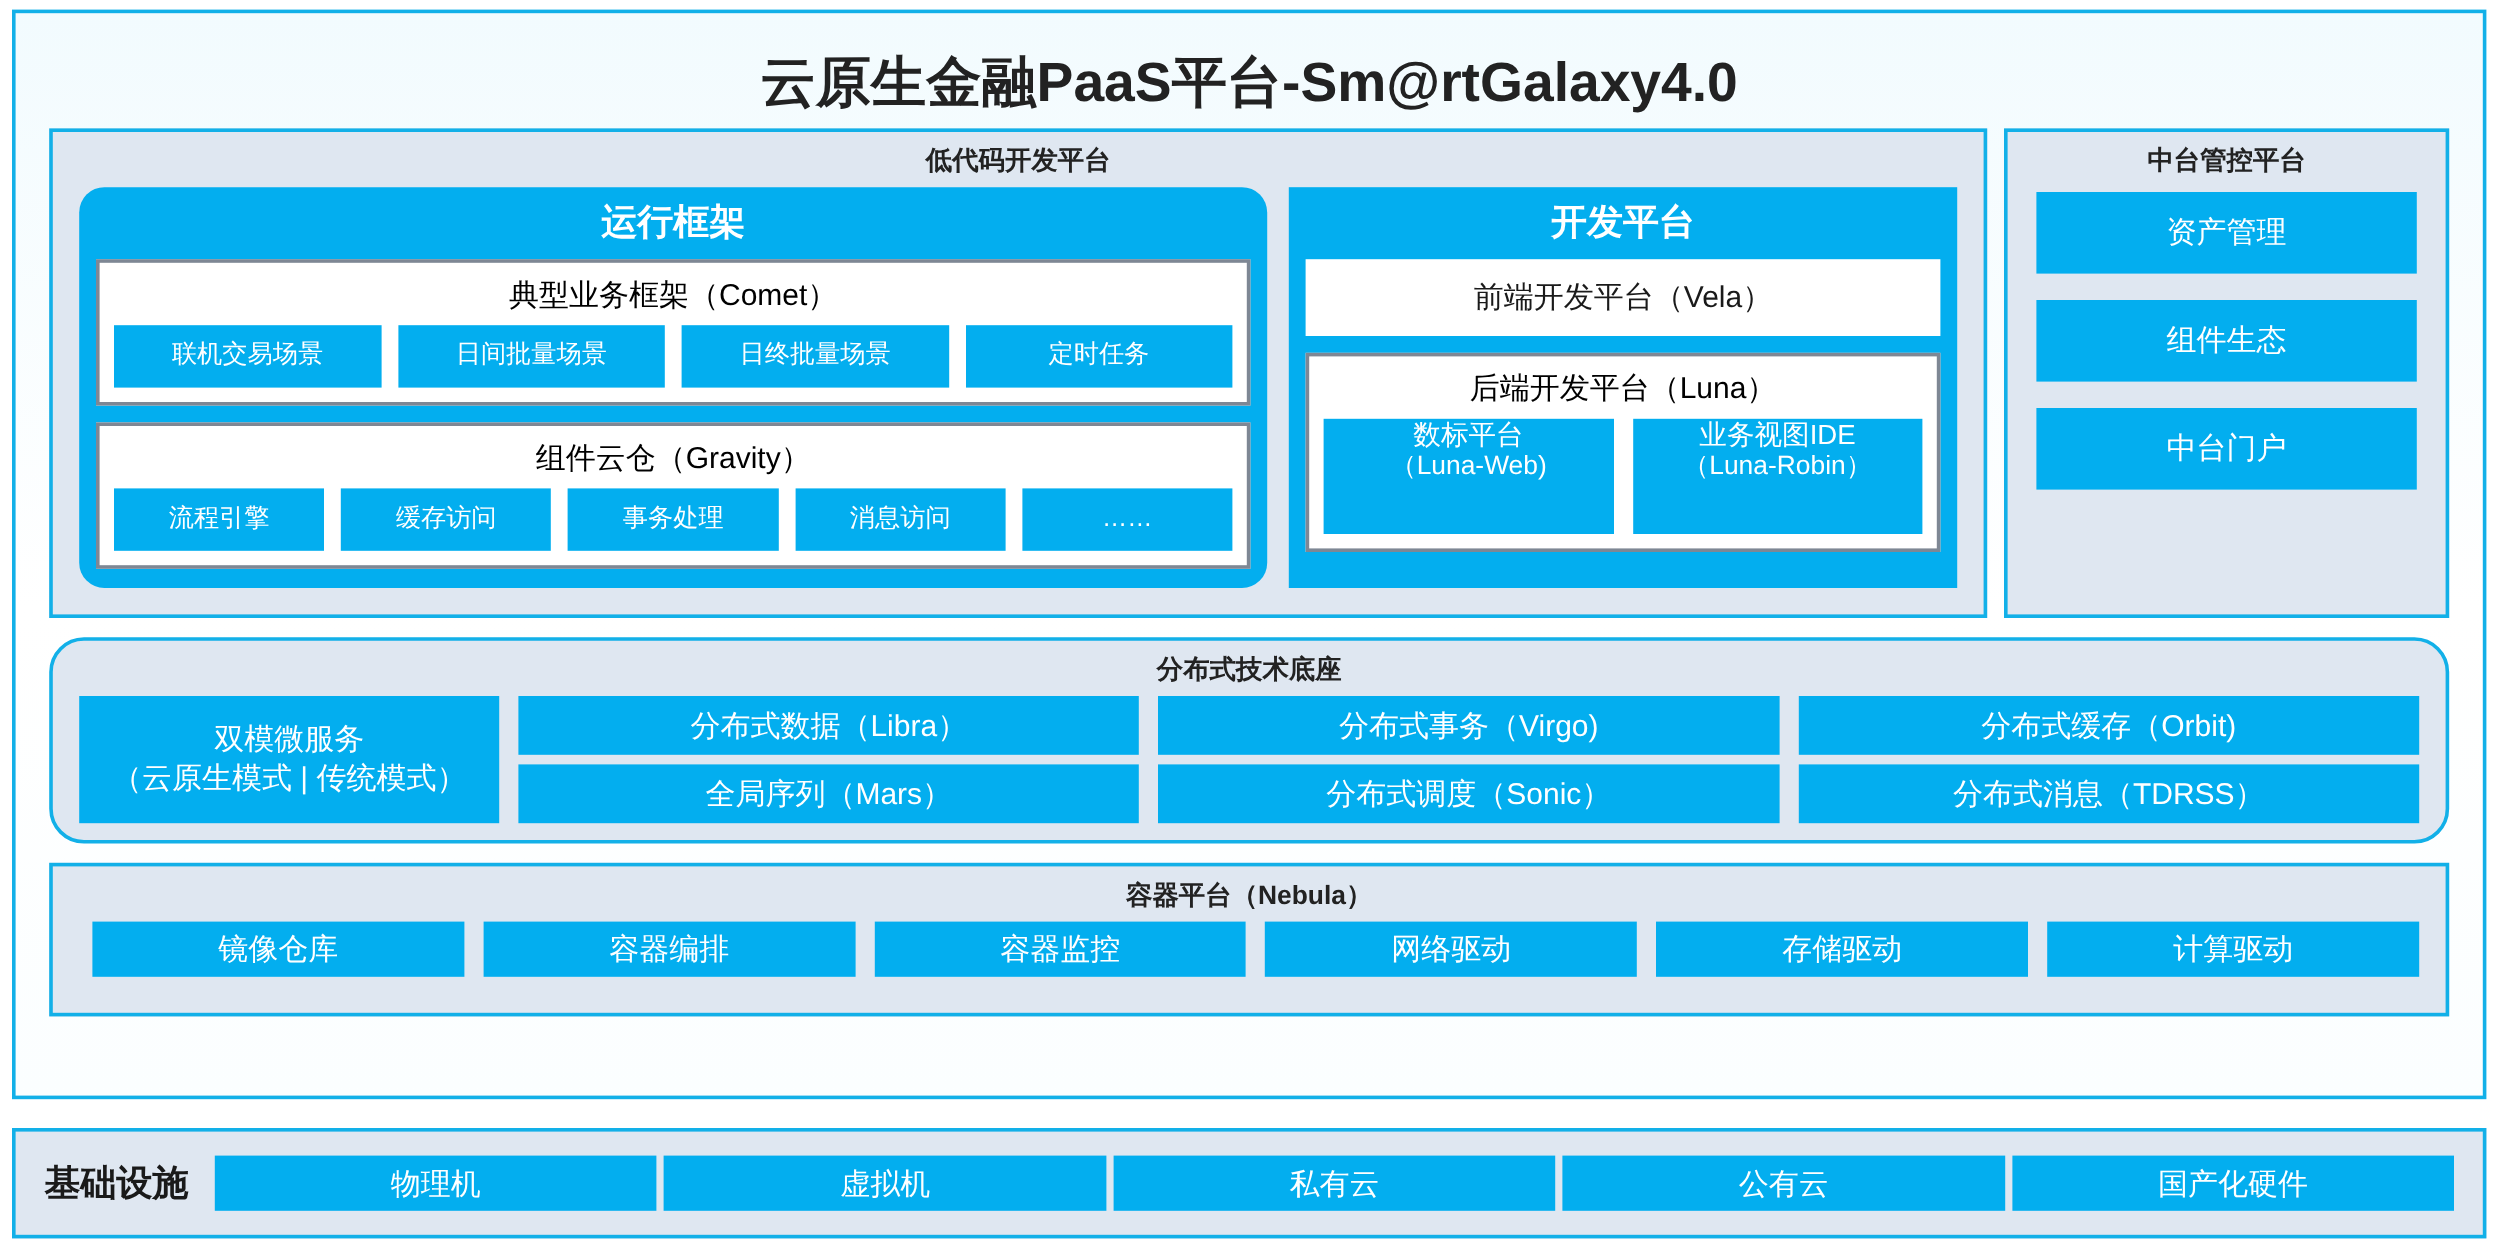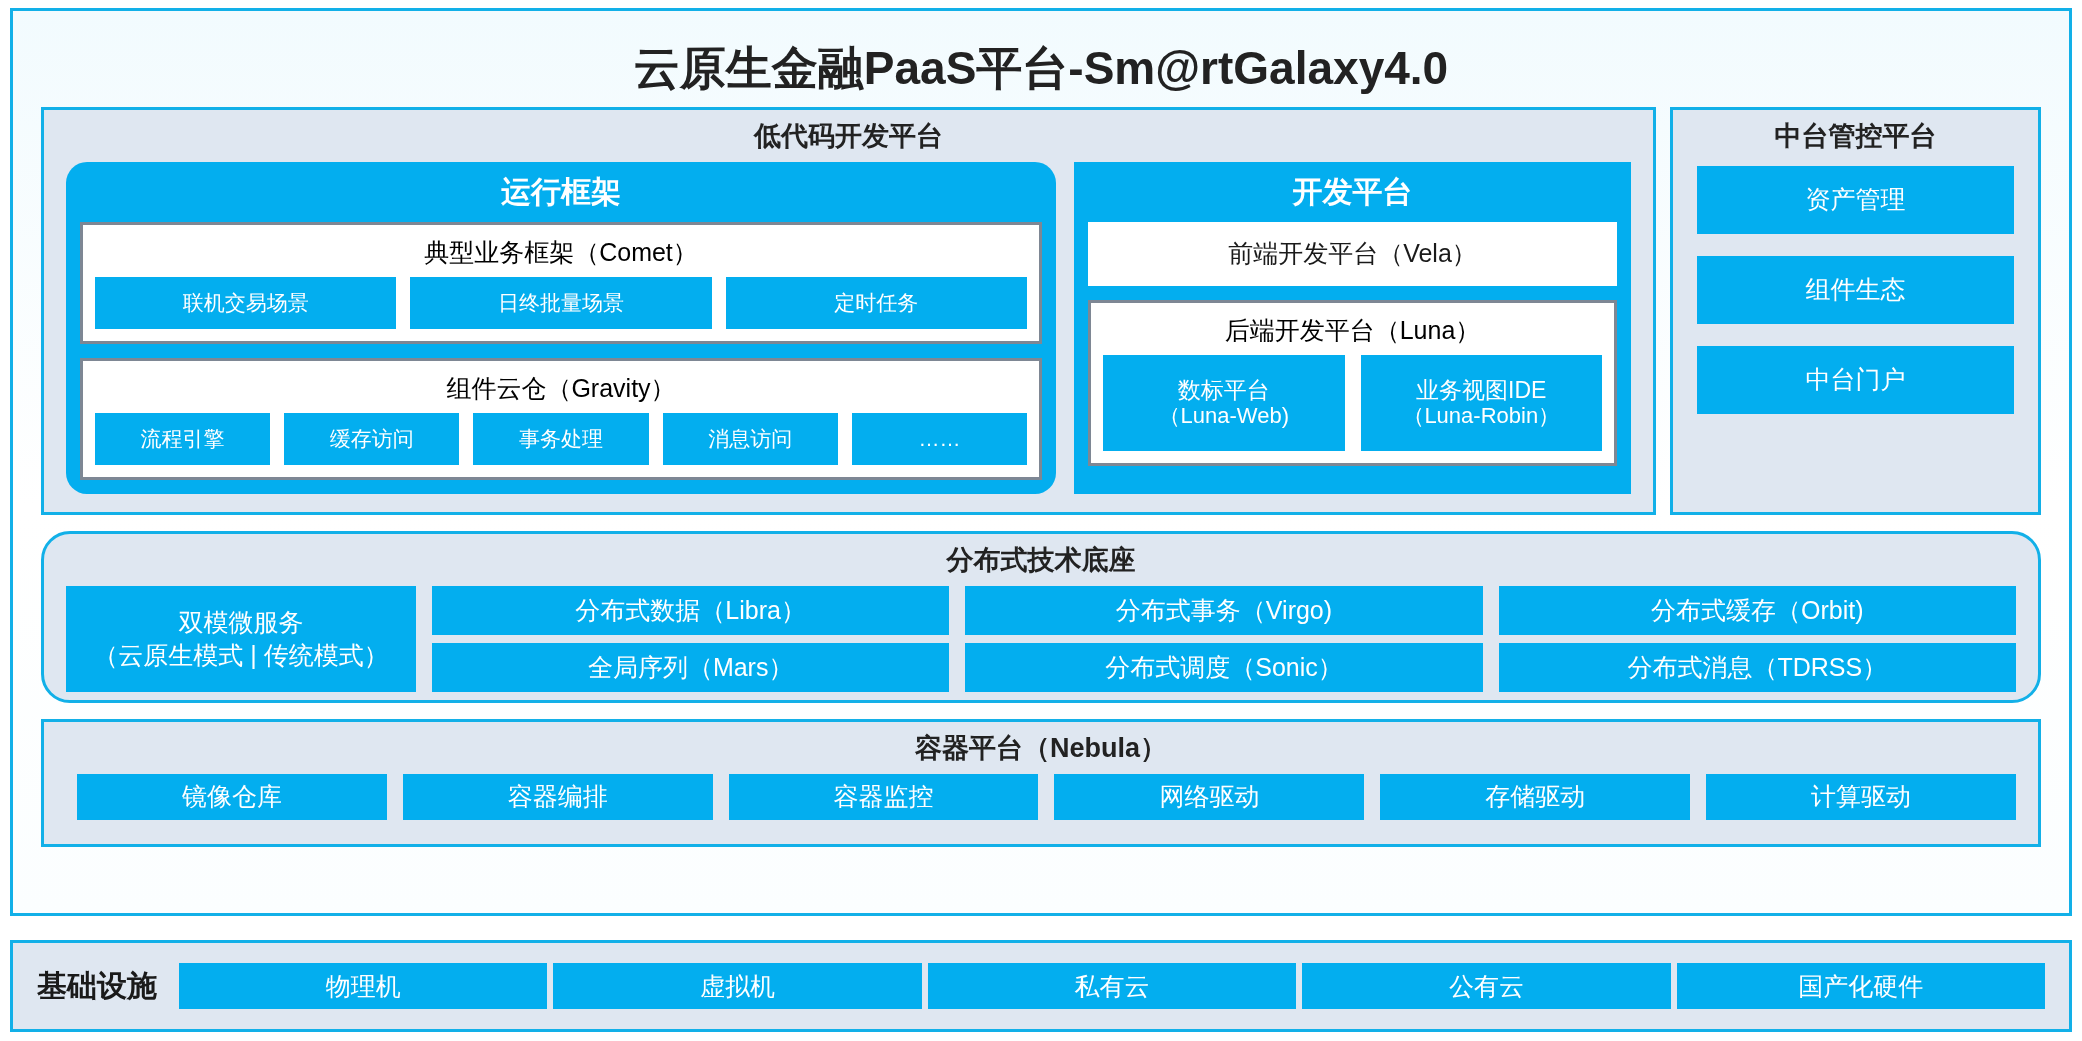--- a/index.html
+++ b/index.html
@@ -35,21 +35,21 @@
   }
 
   
   .panel {
     border: 3px solid #12B0E8;
     background: #DFE7F1;
     position: relative;
   }
   .panel-title {
     text-align: center;
-    font-size: 27px;
+    font-size: 22px;
     font-weight: 700;
     color: #222222;
     padding: 10px 0 8px 0;
     line-height: 1.25;
   }
 
   
   .row1 { display: flex; gap: 14px; height: 408px; }
   .lowcode { flex: 0 0 1615px; display: flex; flex-direction: column; }
   .midoffice { flex: 1 1 auto; display: flex; flex-direction: column; }
@@ -126,21 +126,20 @@
 
   .luna-chips { display: flex; gap: 16px; }
   .luna-chip {
     background: #03AEEF;
     color: #ffffff;
     flex: 1 1 0;
     height: 96px;
     display: flex;
     flex-direction: column;
     align-items: center;
-    justify-content: center;
     font-size: 23px;
     line-height: 1.15;
   }
   .luna-chip .sub { font-size: 22px; }
 
   
   .midoffice-body {
     padding: 4px 24px 20px 24px;
     display: flex;
     flex-direction: column;
@@ -253,20 +252,21 @@
 
         <div class="lowcode-body">
 
           <div class="bluecard runtime">
             <div class="bluecard-title">运行框架</div>
 
             <div class="whitebox">
               <div class="whitebox-title">典型业务框架（Comet）</div>
               <div class="chips">
                 <div class="chip">联机交易场景</div>
+                <div class="chip">日间批量场景</div>
                 <div class="chip">日终批量场景</div>
                 <div class="chip">定时任务</div>
               </div>
             </div>
 
             <div class="whitebox">
               <div class="whitebox-title">组件云仓（Gravity）</div>
               <div class="chips">
                 <div class="chip">流程引擎</div>
                 <div class="chip">缓存访问</div>

